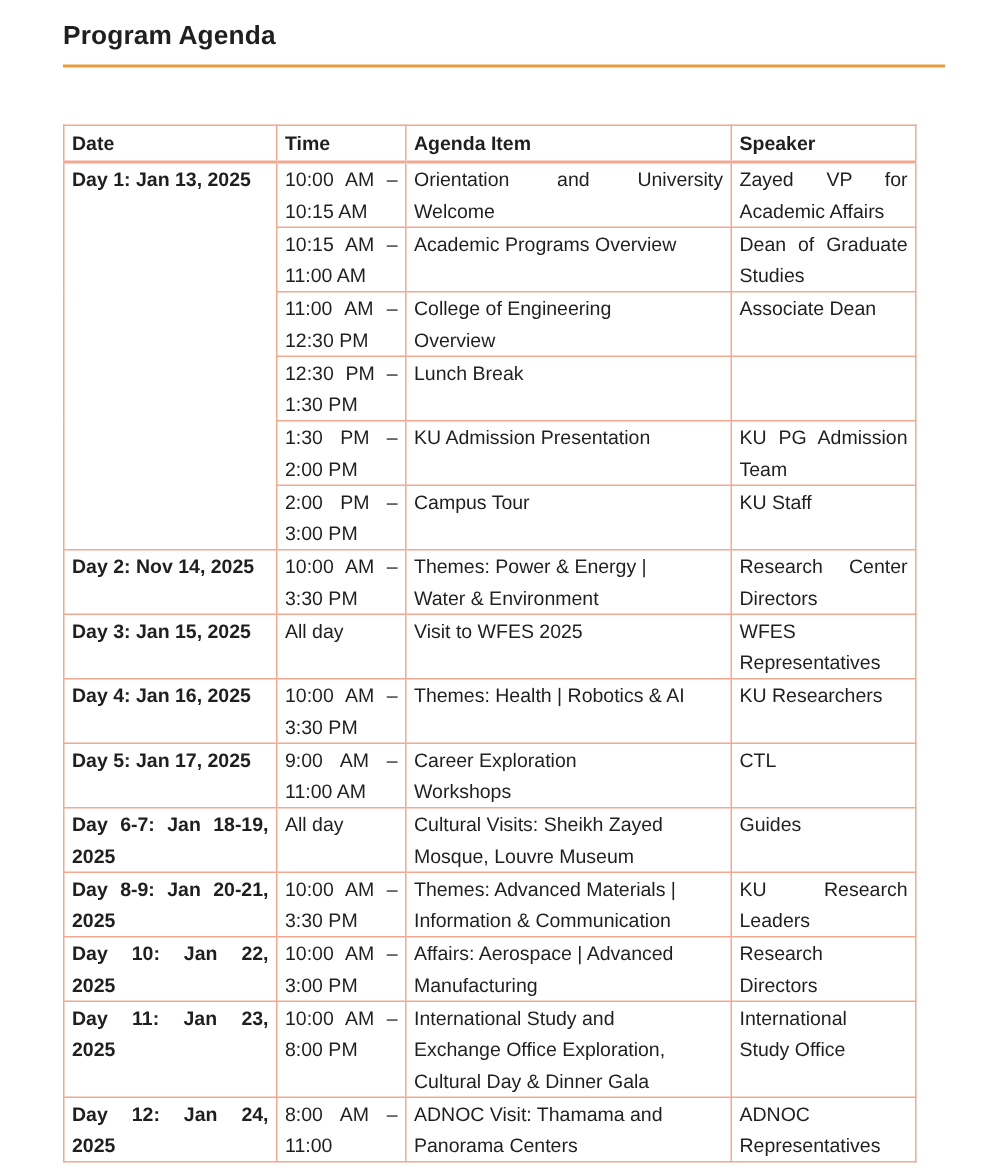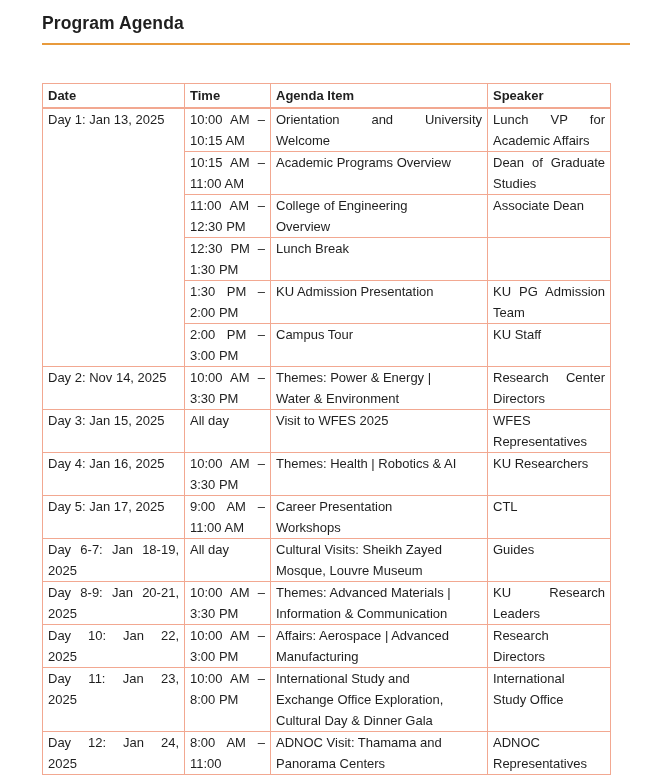--- a/index.html
+++ b/index.html
@@ -43,21 +43,21 @@
     vertical-align:top;
     padding:0 5px;
     overflow:hidden;
   }
   .agenda th{
     text-align:left;
     font-weight:bold;
     padding:1px 5px;
     border-bottom-width:2px;
   }
-  td.date{font-weight:normal;}
+  td.date{font-weight:bold;}
   .ln{text-align:left;}
   .ln.f{text-align:justify;text-align-last:justify;}
 </style>
 </head>
 <body>
 
 <div class="page">
   <h1 class="doc-title">Program Agenda</h1>
 
   <table class="agenda">
@@ -82,21 +82,21 @@
           </td>
           <td>
             <div class="ln f">10:00 AM –</div>
             <div class="ln">10:15 AM</div>
           </td>
           <td>
             <div class="ln f">Orientation and University</div>
             <div class="ln">Welcome</div>
           </td>
           <td>
-            <div class="ln f">Lunch VP for</div>
+            <div class="ln f">Zayed VP for</div>
             <div class="ln">Academic Affairs</div>
           </td>
         </tr>
         <tr>
           <td>
             <div class="ln f">10:15 AM –</div>
             <div class="ln">11:00 AM</div>
           </td>
           <td>
             <div class="ln">Academic Programs Overview</div>
@@ -203,21 +203,21 @@
         </tr>
         <tr>
           <td class="date" rowspan="1">
             <div class="ln">Day 5: Jan 17, 2025</div>
           </td>
           <td>
             <div class="ln f">9:00 AM –</div>
             <div class="ln">11:00 AM</div>
           </td>
           <td>
-            <div class="ln">Career Presentation</div>
+            <div class="ln">Career Exploration</div>
             <div class="ln">Workshops</div>
           </td>
           <td>
             <div class="ln">CTL</div>
           </td>
         </tr>
         <tr>
           <td class="date" rowspan="1">
             <div class="ln f">Day 6-7: Jan 18-19,</div>
             <div class="ln">2025</div>

